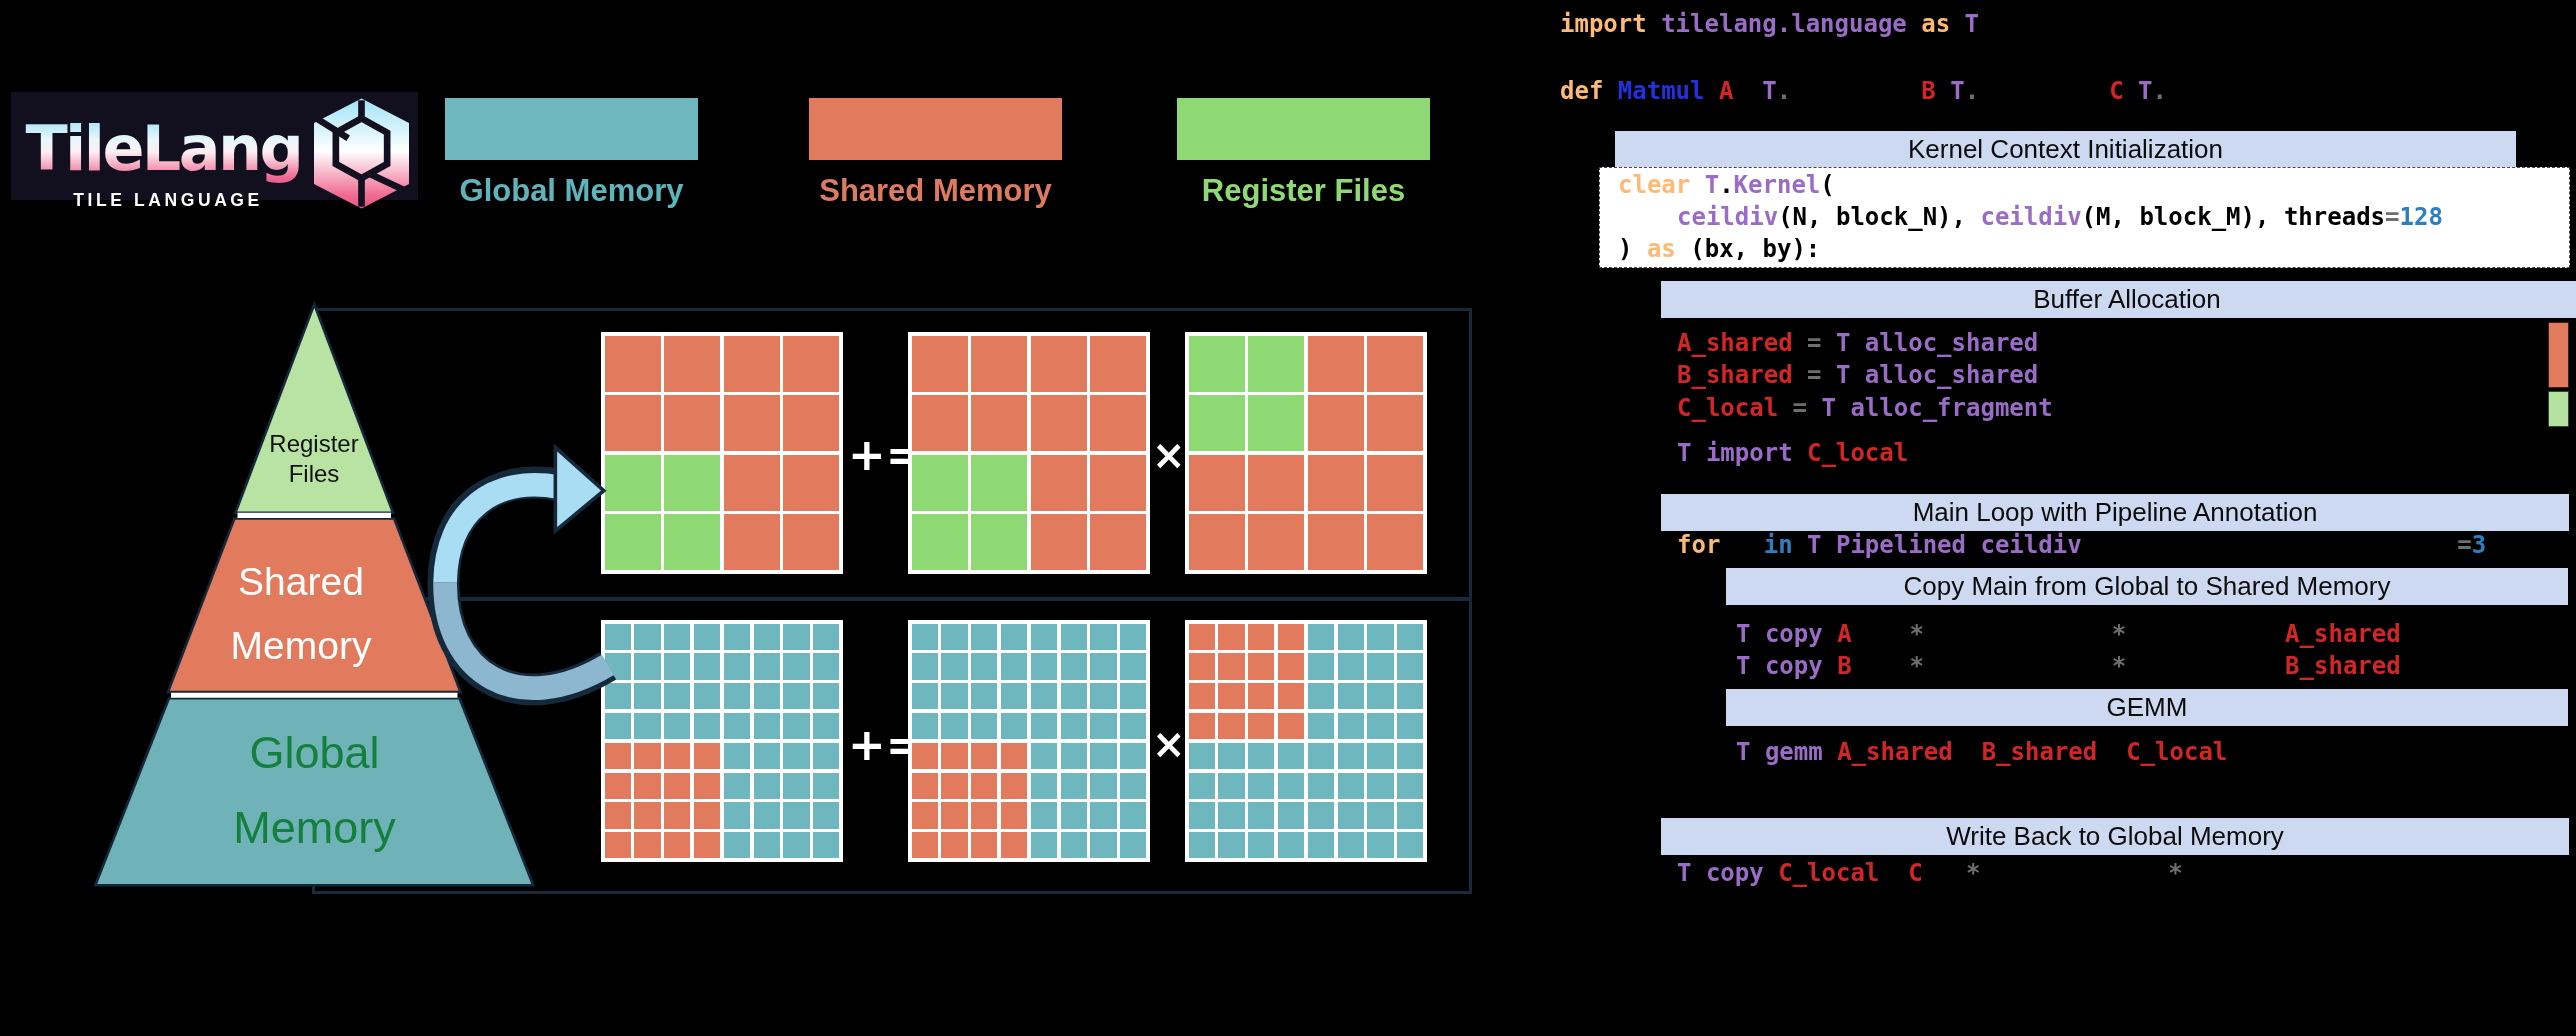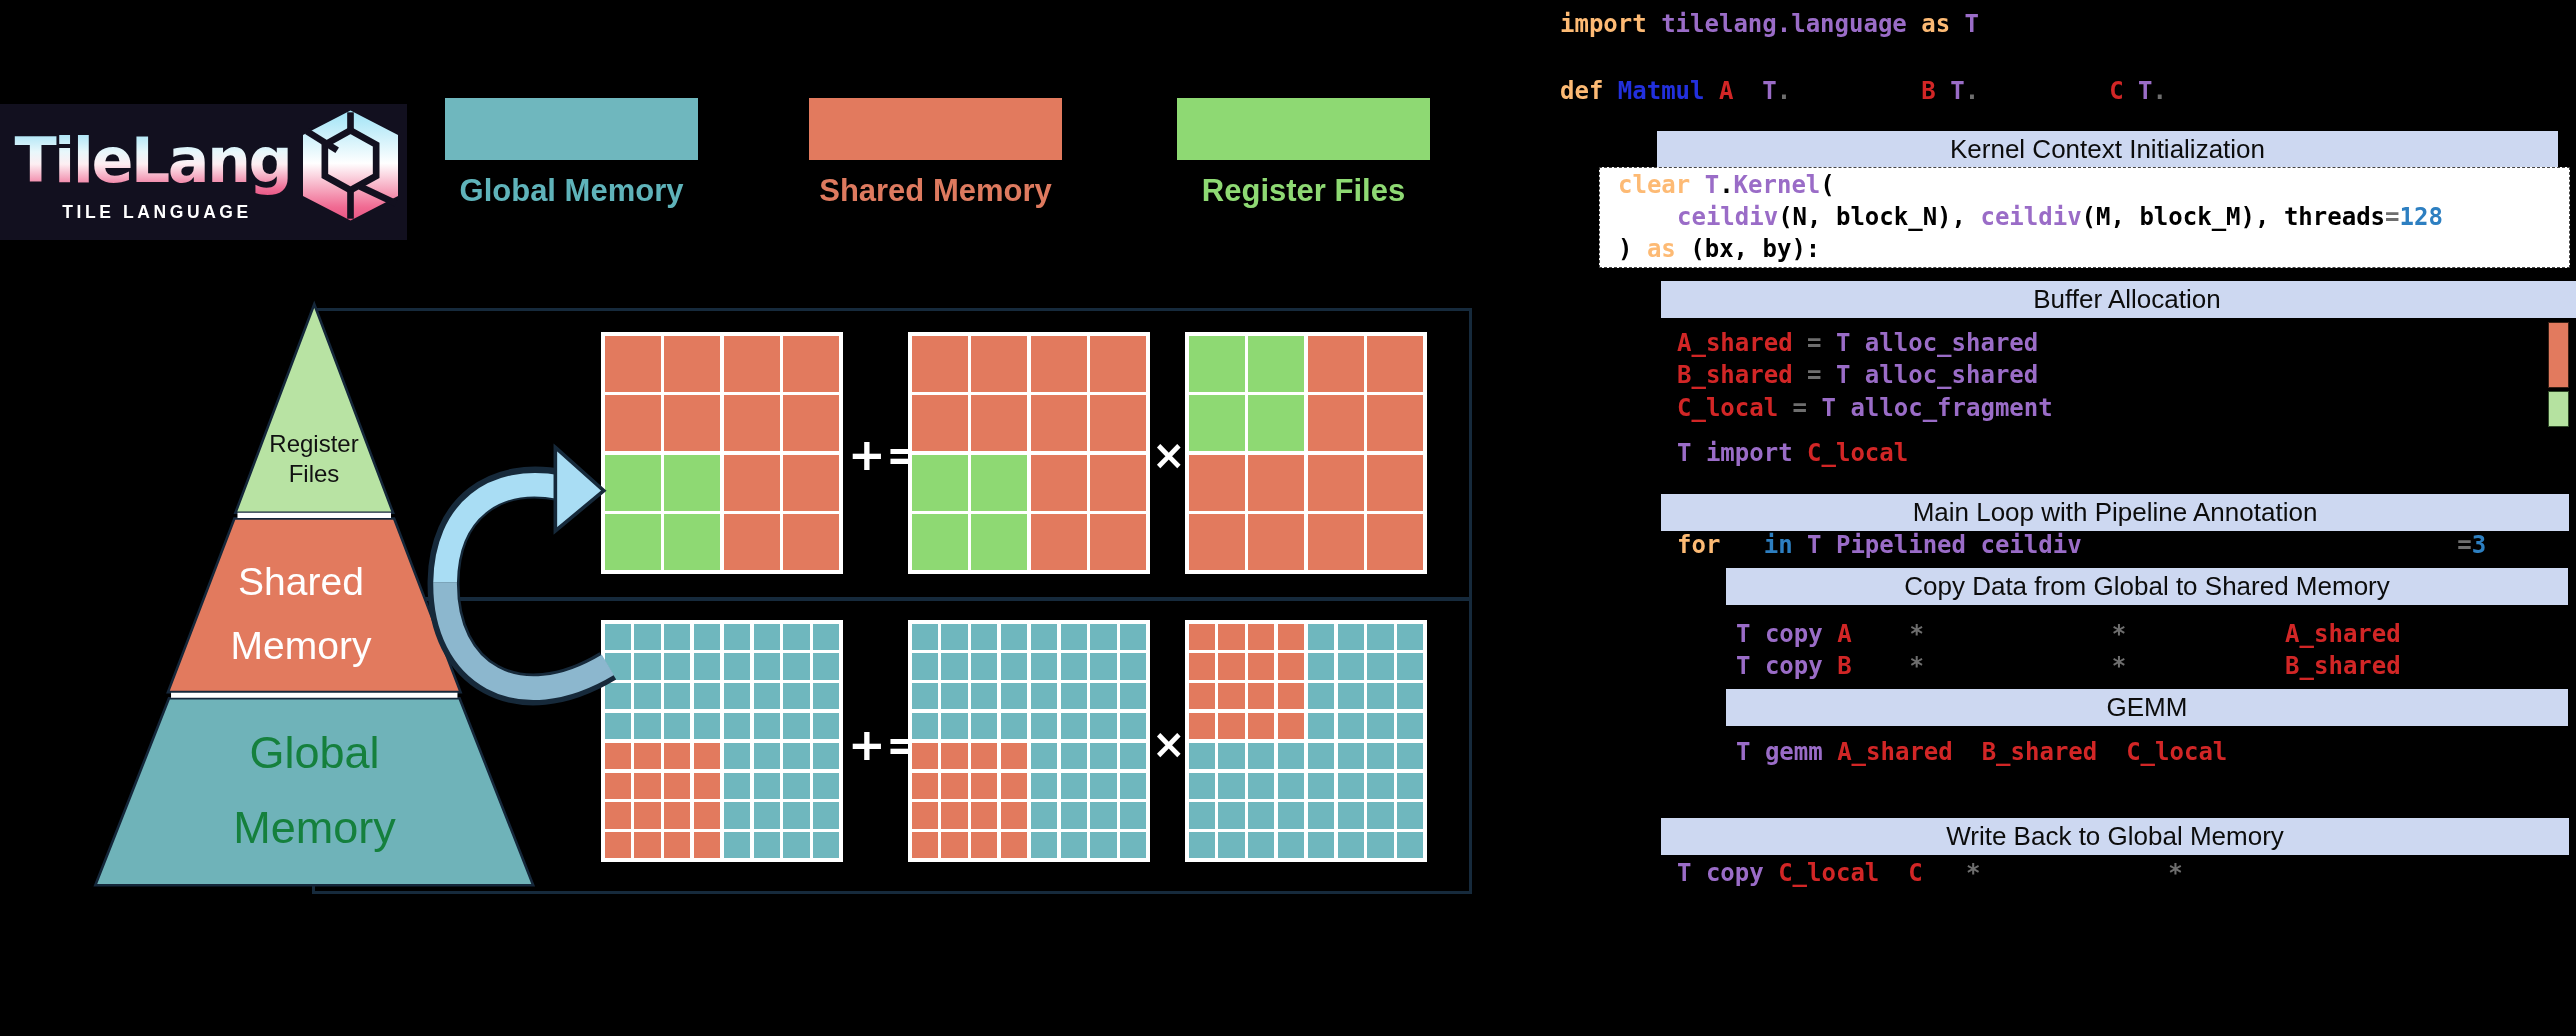--- a/index.html
+++ b/index.html
@@ -1,19 +1,19 @@
 <!DOCTYPE html>
 <html style="--c-salmon: #e27a5e; --c-teal: #6fb7be; --c-green: #8ed973; --c-band: #cdd8f1;font-size:8.2px"><head>
 <meta charset="utf-8">
 <style>
   html,body{margin:0;padding:0;background:#000;}
   #canvas{position:relative;width:2701px;height:1037px;background:#000;overflow:hidden;
           font-family:"Liberation Sans",sans-serif;}
   
-  .logo-block{position:absolute;left:0;top:92px;width:407px;height:136px;background:#12101f;margin-top:12px;}
+  .logo-block{position:absolute;left:11px;top:92px;width:407px;height:108px;background:#12101f;}
   .logo-title{position:absolute;left:14.4px;top:19.6px;font-family:"DejaVu Sans",sans-serif;
     font-weight:bold;font-size:62px;letter-spacing:-2.6px;
     background:linear-gradient(180deg,#8edcf4 0%,#e8f7fb 38%,#fdeef2 55%,#ee6f97 88%,#e85483 100%);
     -webkit-background-clip:text;background-clip:text;color:transparent;}
   .logo-sub{position:absolute;left:59px;top:98px;width:196px;text-align:center;color:#fff;
     font-weight:bold;font-size:17.5px;letter-spacing:3.6px;}
   .logo-glyph{position:absolute;left:303px;top:6.2px;}
   
   .legend-swatch{position:absolute;top:98px;width:253px;height:62px;}
   .legend-label{position:absolute;top:173px;width:253px;text-align:center;font-weight:bold;font-size:31px;}
@@ -363,38 +363,38 @@
 Files</div>
   <div class="pyr-label pyr-shared">Shared
 Memory</div>
   <div class="pyr-label pyr-global">Global
 Memory</div>
 
   <div>
     <div class="codeline" style="left:1560px;top:10.3px;"><span class="tk-kw">import</span><span class="tk-purple"> tilelang.language</span><span class="tk-kw"> as</span><span class="tk-purple"> T</span></div>
     <div class="codeline" style="left:1560px;top:77px;"><span class="tk-kw">def</span><span class="tk-blue"> Matmul</span><span class="tk-var"> A</span><span class="tk-purple">  T</span><span class="tk-gray">.</span><span class="tk-var">         B</span><span class="tk-purple"> T</span><span class="tk-gray">.</span><span class="tk-var">         C</span><span class="tk-purple"> T</span><span class="tk-gray">.</span></div>
 
-    <div class="band" style="left:1615px;top:131px;width:901px;height:36px;line-height:36px;margin-left:42px;">Kernel Context Initialization</div>
+    <div class="band" style="left:1615px;top:131px;width:901px;height:36px;line-height:36px;">Kernel Context Initialization</div>
     <div class="white-block"></div>
     <div class="codeline" style="left:1618px;top:171px;"><span class="tk-kw">clear</span><span class="tk-purple"> T</span><span class="tk-black">.</span><span class="tk-purple">Kernel</span><span class="tk-black">(</span></div>
     <div class="codeline" style="left:1677px;top:203px;"><span class="tk-purple">ceildiv</span><span class="tk-black">(N, block_N),</span><span class="tk-purple"> ceildiv</span><span class="tk-black">(M, block_M),</span><span class="tk-black"> threads</span><span class="tk-gray">=</span><span class="tk-steel">128</span></div>
     <div class="codeline" style="left:1618px;top:235px;"><span class="tk-black">)</span><span class="tk-kw"> as</span><span class="tk-black"> (bx, by):</span></div>
 
     <div class="band" style="left:1661px;top:281px;width:908px;height:37px;line-height:37px;padding-left:12px;">Buffer Allocation</div>
     <div class="codeline" style="left:1677px;top:329px;"><span class="tk-var">A_shared</span><span class="tk-gray"> =</span><span class="tk-purple"> T</span><span class="tk-black">.</span><span class="tk-purple">alloc_shared</span></div>
     <div class="codeline" style="left:1677px;top:361px;"><span class="tk-var">B_shared</span><span class="tk-gray"> =</span><span class="tk-purple"> T</span><span class="tk-black">.</span><span class="tk-purple">alloc_shared</span></div>
     <div class="codeline" style="left:1677px;top:394px;"><span class="tk-var">C_local</span><span class="tk-gray"> =</span><span class="tk-purple"> T</span><span class="tk-black">.</span><span class="tk-purple">alloc_fragment</span></div>
     <div class="codeline" style="left:1677px;top:439px;"><span class="tk-purple">T</span><span class="tk-black">.</span><span class="tk-purple">import</span><span class="tk-var"> C_local</span></div>
     <div class="membar" style="top:322px;height:66px;background:var(--c-salmon);border:1px solid #3a2015;"></div>
     <div class="membar" style="top:391px;height:36px;background:#b5e2a0;border:1px solid #2f4a28;"></div>
 
     <div class="band" style="left:1661px;top:494px;width:908px;height:37px;line-height:37px;">Main Loop with Pipeline Annotation</div>
     <div class="codeline" style="left:1677px;top:531px;"><span class="tk-kw">for</span><span class="tk-steel">   in</span><span class="tk-purple"> T</span><span class="tk-black">.</span><span class="tk-purple">Pipelined</span><span class="tk-purple"> ceildiv</span><span class="tk-gray">                          =</span><span class="tk-steel">3</span></div>
 
-    <div class="band" style="left:1726px;top:568px;width:842px;height:37px;line-height:37px;">Copy Data from Global to Shared Memory</div>
+    <div class="band" style="left:1726px;top:568px;width:842px;height:37px;line-height:37px;">Copy Main from Global to Shared Memory</div>
     <div class="codeline" style="left:1736px;top:620px;"><span class="tk-purple">T</span><span class="tk-black">.</span><span class="tk-purple">copy</span><span class="tk-var"> A</span><span class="tk-gray">    *</span><span class="tk-gray">             *</span><span class="tk-var">           A_shared</span></div>
     <div class="codeline" style="left:1736px;top:652px;"><span class="tk-purple">T</span><span class="tk-black">.</span><span class="tk-purple">copy</span><span class="tk-var"> B</span><span class="tk-gray">    *</span><span class="tk-gray">             *</span><span class="tk-var">           B_shared</span></div>
 
     <div class="band" style="left:1726px;top:689px;width:842px;height:37px;line-height:37px;">GEMM</div>
     <div class="codeline" style="left:1736px;top:738px;"><span class="tk-purple">T</span><span class="tk-black">.</span><span class="tk-purple">gemm</span><span class="tk-var"> A_shared</span><span class="tk-var">  B_shared</span><span class="tk-var">  C_local</span></div>
 
     <div class="band" style="left:1661px;top:818px;width:908px;height:37px;line-height:37px;">Write Back to Global Memory</div>
     <div class="codeline" style="left:1677px;top:859px;"><span class="tk-purple">T</span><span class="tk-black">.</span><span class="tk-purple">copy</span><span class="tk-var"> C_local</span><span class="tk-var">  C</span><span class="tk-gray">   *</span><span class="tk-gray">             *</span></div>
   </div>
 </div>

